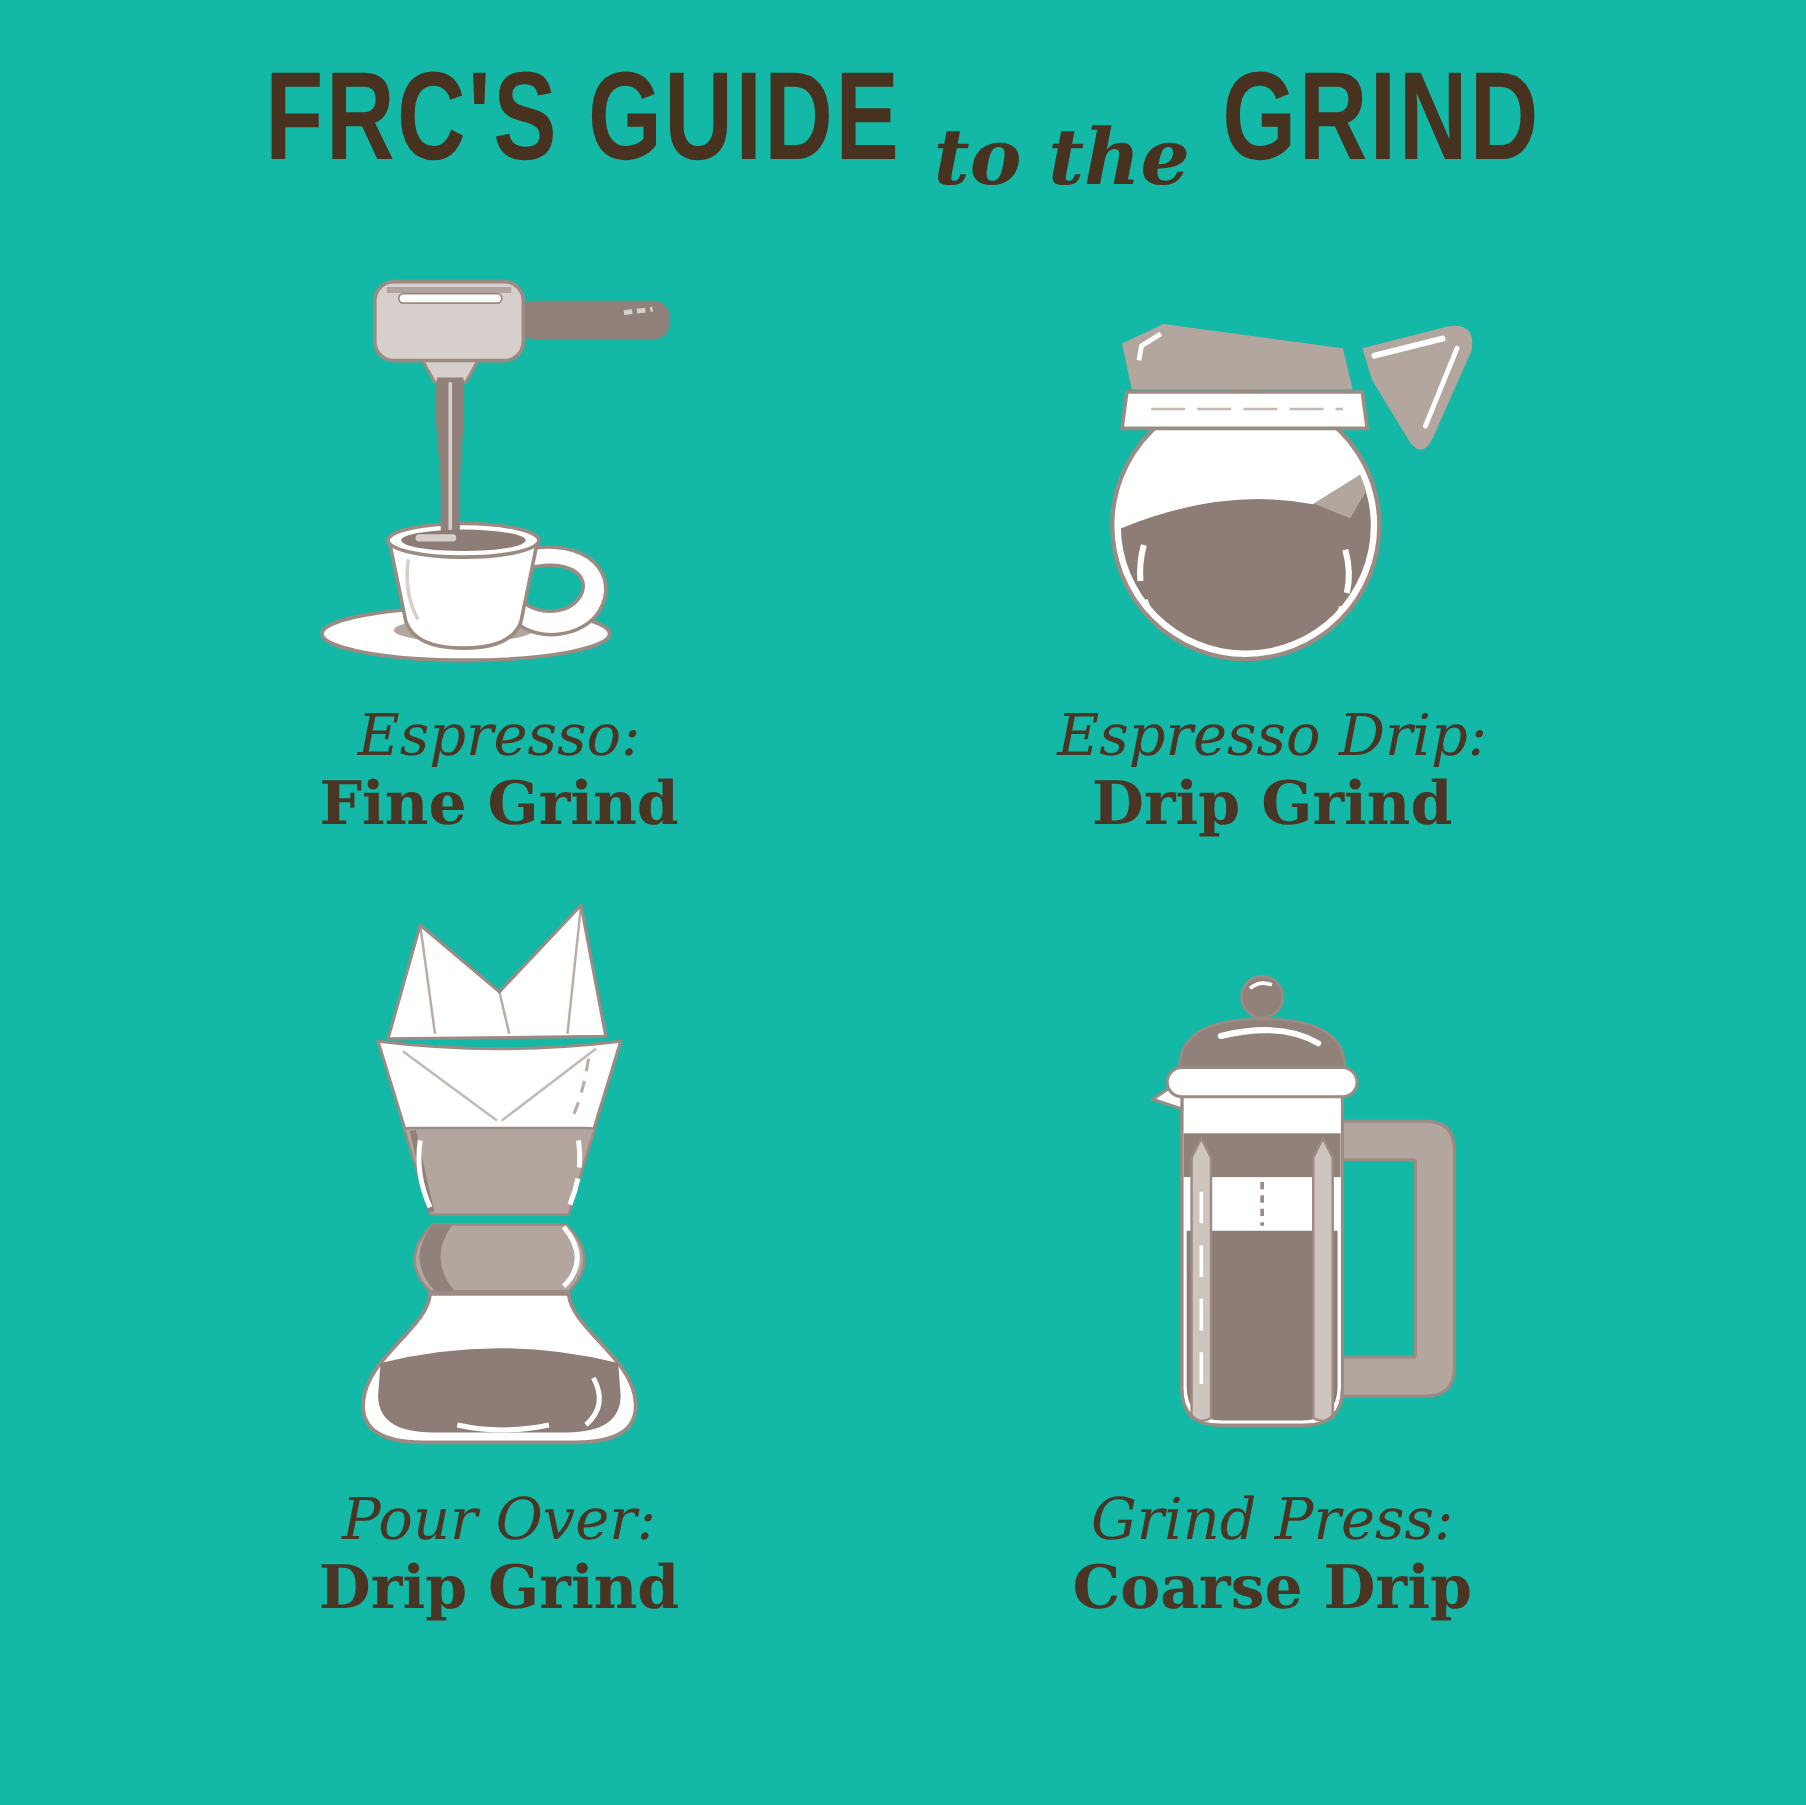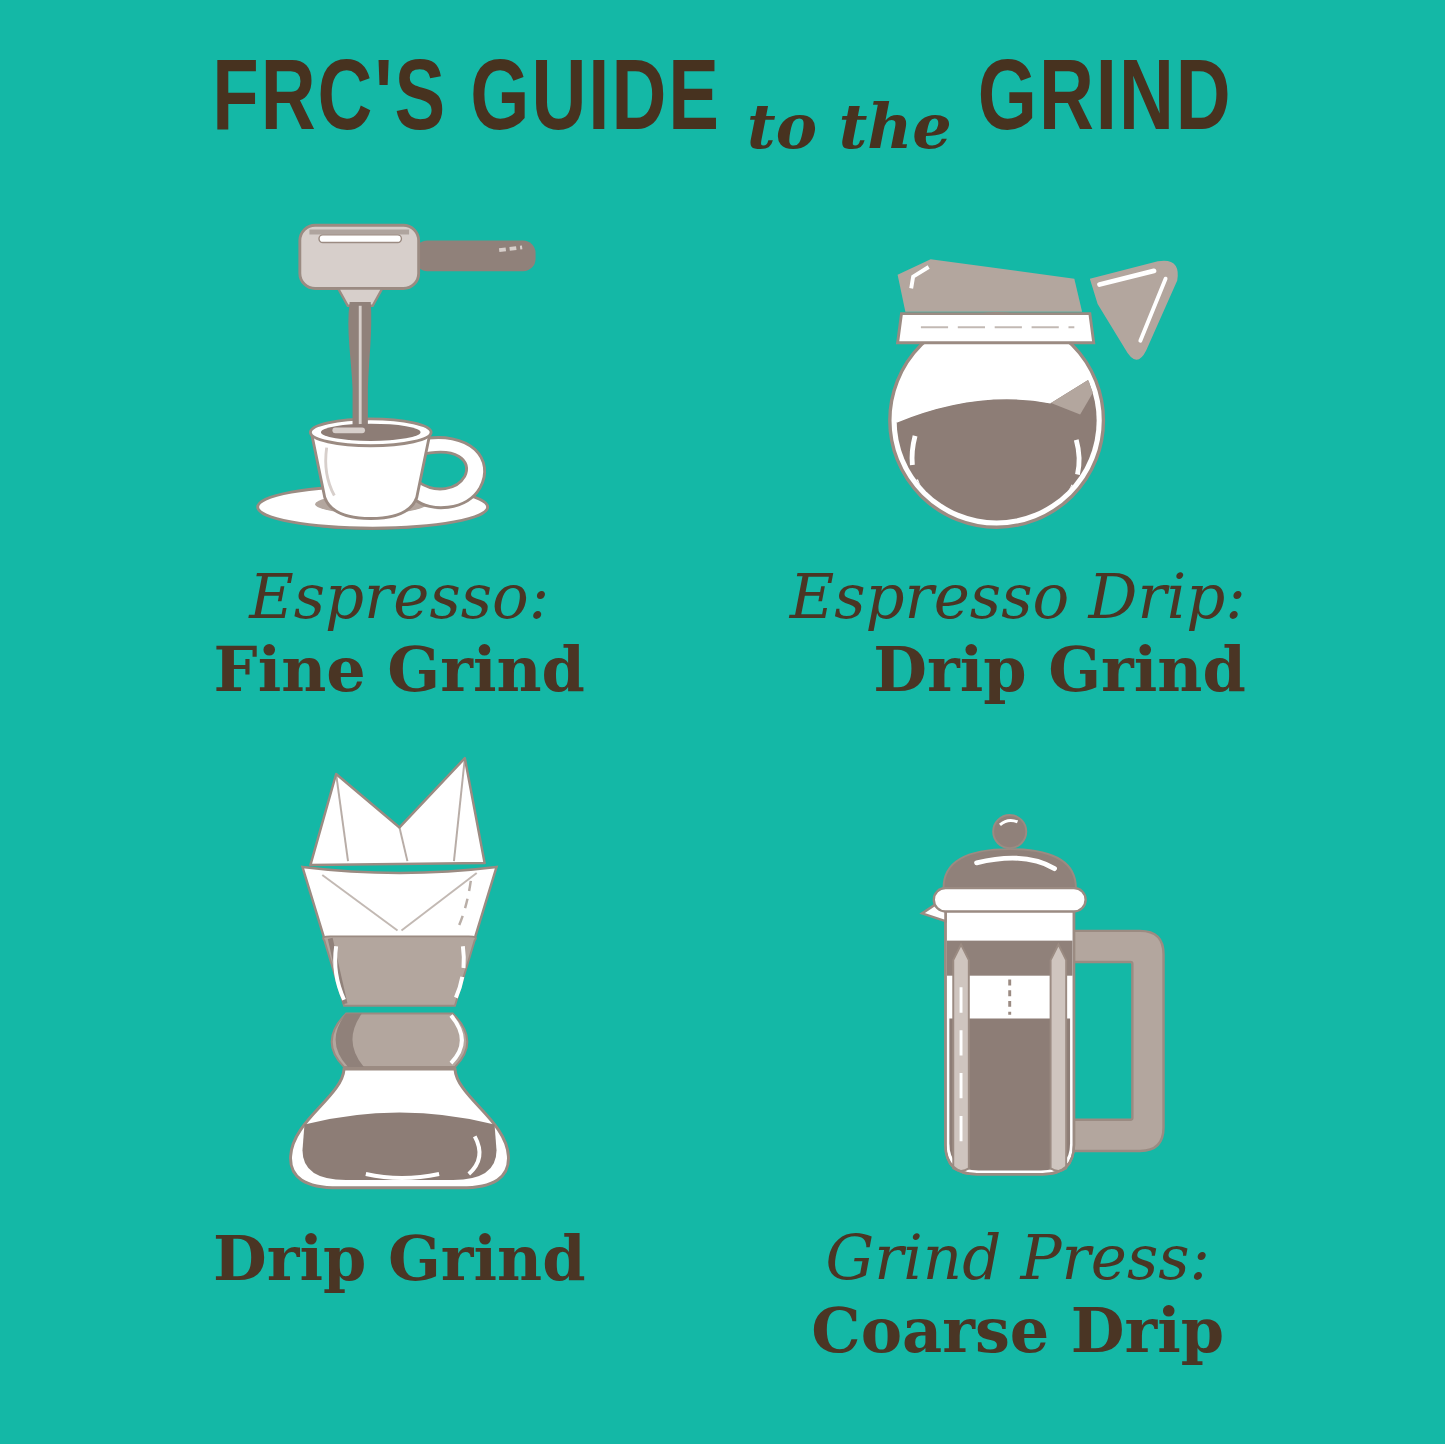--- a/index.html
+++ b/index.html
@@ -28,22 +28,22 @@
     display:grid; grid-template-columns:1fr 1fr; row-gap:38px;
   }
   .cell { display:flex; flex-direction:column; align-items:center; }
   .cell-left  { transform:translateX(38px); }
   .cell-right { transform:translateX(-66px); }
   .fig { display:flex; align-items:flex-end; justify-content:center; }
   .fig-row1 { height:348px; }
   .fig-row2 { height:452px; }
   .caption { margin-top:26px; text-align:center; color:#4a3524;
              font-family:"DejaVu Serif", serif; line-height:1.18; }
-  .caption .method { font-style:italic; font-size:61px; }
-  .caption .grind  { font-weight:700; font-size:62px;text-align:right; }
+  .caption .method { font-style:italic; font-size:46px; }
+  .caption .grind  { font-weight:700; font-size:48px; }
   svg { display:block; }
 </style>
 </head>
 <body>
 
 <div class="page">
 
   <div class="title">
     <span class="title-main">FRC'S GUIDE</span>
     <span class="title-script">to the</span>
@@ -148,20 +148,21 @@
 
           <path d="M94,322 C92,350 42,374 40,410 Q38,442 88,442 L212,442 Q262,442 260,410
                    C258,374 208,350 206,322 Z" fill="#ffffff" stroke="#9b8b82" stroke-width="3"></path>
 
           <path d="M54,378 Q150,354 246,378 L248,404 Q248,434 204,434 L96,434 Q52,434 52,404 Z" fill="#8d7d76"></path>
           <path d="M226,390 Q238,412 220,428" stroke="#ffffff" stroke-width="4" fill="none"></path>
           <path d="M116,428 Q152,436 190,428" stroke="#ffffff" stroke-width="4" fill="none"></path>
         </svg>
       </div>
       <div class="caption">
+        <div class="method">Pour Over:</div>
         <div class="grind">Drip Grind</div>
       </div>
     </div>
 
     <div class="cell cell-right">
       <div class="fig fig-row2">
         <svg width="331" height="390" viewBox="0 0 340 400">
 
           <path d="M224,128 L296,128 Q320,128 320,152 L320,330 Q320,354 296,354 L224,354
                    L224,322 L286,322 Q288,322 288,320 L288,162 Q288,160 286,160 L224,160 Z" fill="#b3a69e" stroke="#9b8b82" stroke-width="2.5"></path>

